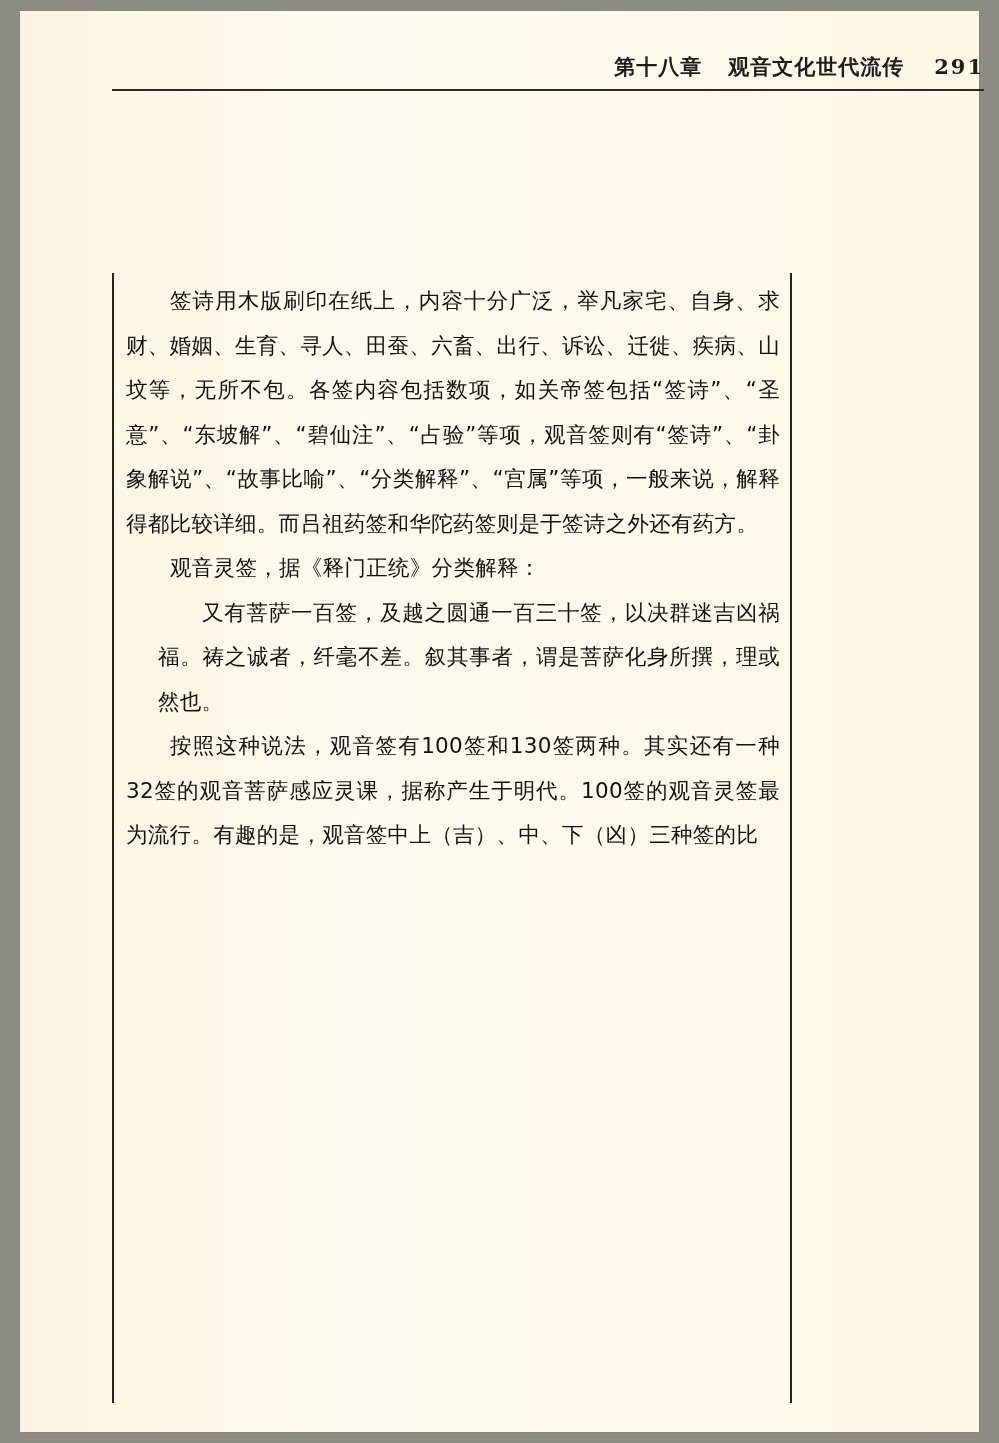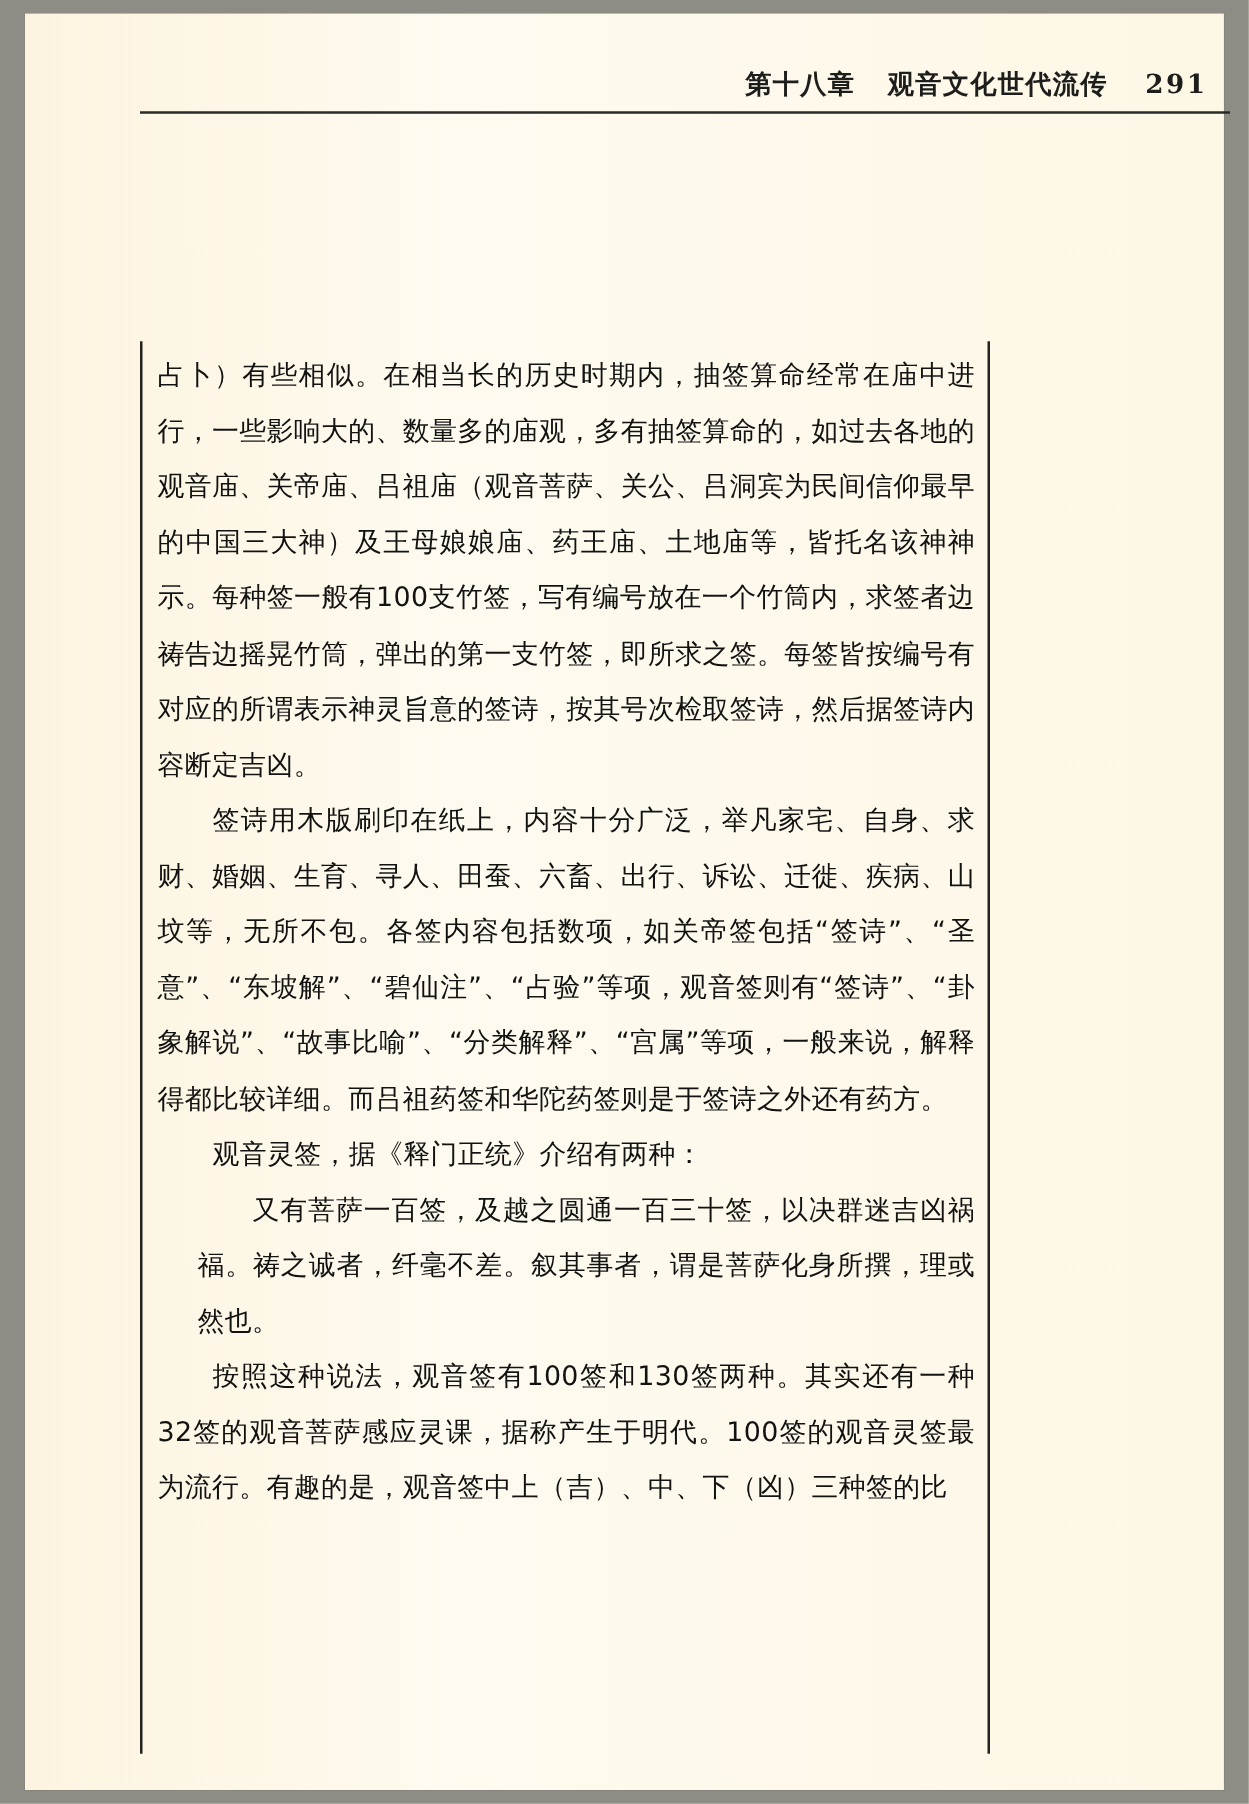--- a/index.html
+++ b/index.html
@@ -41,21 +41,21 @@
   .header-line {
     position: absolute;
     left: 0;
     top: 36px;
     width: 872px;
     height: 2px;
     background: #2a2a28;
   }
   .header-text {
     position: absolute;
-    right: 24px;
+    right: 6px;
     top: 0;
     font-family: "DejaVu Sans", "Liberation Sans", sans-serif;
     font-size: 21px;
     font-weight: 700;
     color: #1d1d1b;
     letter-spacing: 1px;
     white-space: nowrap;
   }
   .header-chapter {
     margin-right: 26px;
@@ -112,22 +112,21 @@
     <div class="header">
       <div class="header-text">
         <span class="header-chapter">第十八章</span><span class="header-title">观音文化世代流传</span><span class="header-pageno">291</span>
       </div>
       <div class="header-line"></div>
     </div>
 
     <div class="body-block">
       <div class="col-text">
         <div class="spacer-top"></div>
-        <p>占卜）有些相似。在相当长的历史时期内，抽签算命经常在庙中进行，一些影响大的、数量多的庙观，多有抽签算命的，如过去各地的观音庙、关帝庙、吕祖庙（观音菩萨、关公、吕洞宾为民间信仰最早的中国三大神）及王母娘娘庙、药王庙、土地庙等，皆托名该神神示。每种签一般有100支竹签，写有编号放在一个竹筒内，求签者边祷告边摇晃竹筒，弹出的第一支竹签，即所求之签。每签皆按编号有对应的所谓表示神灵旨意的签诗，按其号次检取签诗，然后据签诗内容断定吉凶。</p>
         <p class="indent">签诗用木版刷印在纸上，内容十分广泛，举凡家宅、自身、求财、婚姻、生育、寻人、田蚕、六畜、出行、诉讼、迁徙、疾病、山坟等，无所不包。各签内容包括数项，如关帝签包括“签诗”、“圣意”、“东坡解”、“碧仙注”、“占验”等项，观音签则有“签诗”、“卦象解说”、“故事比喻”、“分类解释”、“宫属”等项，一般来说，解释得都比较详细。而吕祖药签和华陀药签则是于签诗之外还有药方。</p>
-        <p class="indent">观音灵签，据《释门正统》介绍有两种：</p>
+        <p class="indent">观音灵签，据《释门正统》分类解释：</p>
         <p class="quote">又有菩萨一百签，及越之圆通一百三十签，以决群迷吉凶祸福。祷之诚者，纤毫不差。叙其事者，谓是菩萨化身所撰，理或然也。</p>
         <p class="indent">按照这种说法，观音签有100签和130签两种。其实还有一种32签的观音菩萨感应灵课，据称产生于明代。100签的观音灵签最为流行。有趣的是，观音签中上（吉）、中、下（凶）三种签的比</p>
       </div>
     </div>
 
   </div>
 </div>
 
 </body></html>

